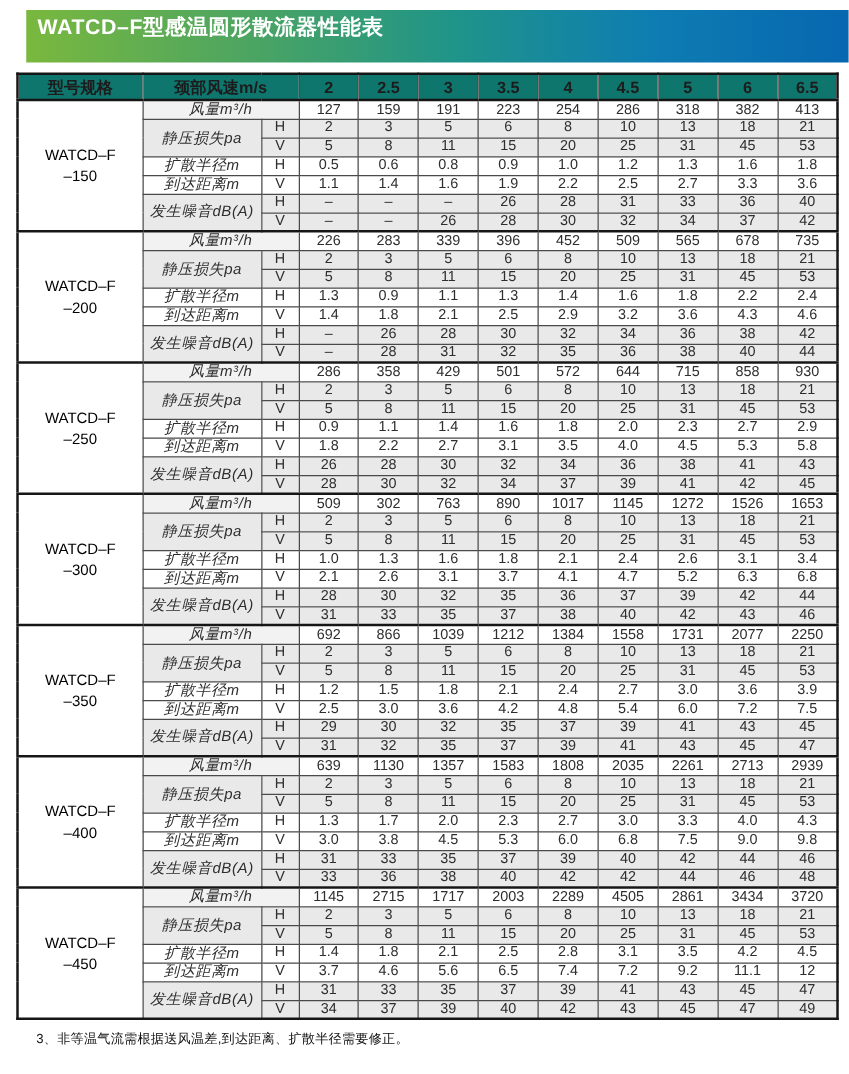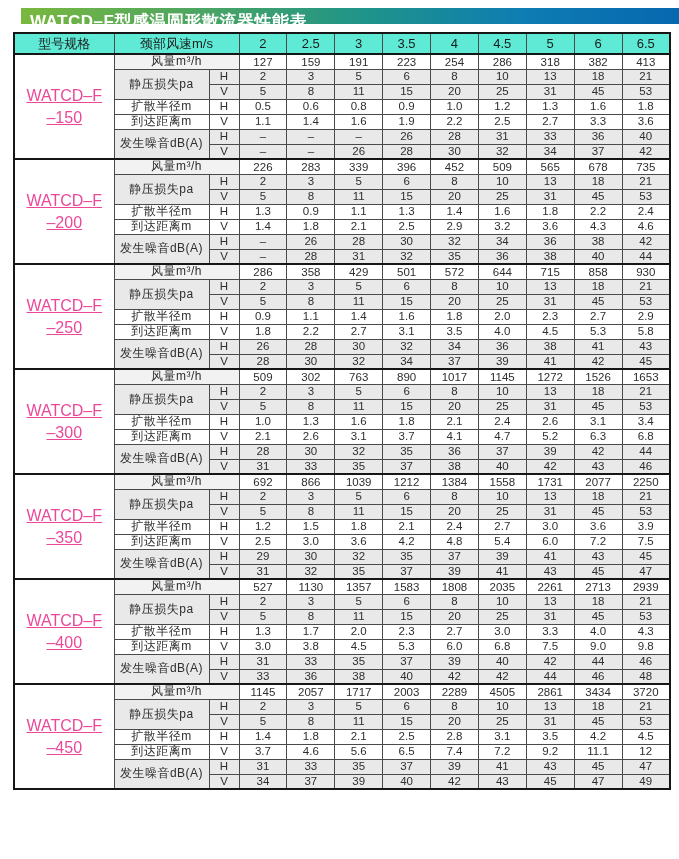--- a/index.html
+++ b/index.html
@@ -2,45 +2,45 @@
 <html><head>
 <meta charset="utf-8">
 <style>
   * { box-sizing: border-box; }
   html,body { margin:0; padding:0; }
   body {
     width:679px; height:859px; background:#ffffff;
     font-family:"Liberation Sans","DejaVu Sans",sans-serif; color:#222;
   }
   .title-bar {
-    margin:8px 0 0 21px; height:16px;
+    margin:8px 0 0 21px; height:42px;
     background:linear-gradient(90deg,#7ab83e 0%,#4aa463 28%,#1f9489 52%,#0e7db2 76%,#0767b0 100%);
     color:#fff; font-weight:bold; font-size:17px; line-height:28px;
     padding-left:9px; letter-spacing:0.5px;
   }
   table.perf {
     border-collapse:collapse; table-layout:fixed;
     width:658px; margin:8px 0 0 13px;
     border:2px solid #161616;
   }
   td {
     border:1px solid #4a4a4a;
     text-align:center; vertical-align:middle;
     padding:0 1px; height:15px; font-size:11.5px; color:#2e2e2e;
     overflow:hidden; white-space:nowrap; line-height:1.05;
   }
-  thead td { height:21px; font-size:13px; font-weight:normal; color:#1c1c1c; background:#5eead4; }
+  thead td { height:21px; font-size:13px; font-weight:bold; color:#1c1c1c; background:#0f766e; }
   tr.section-start td { border-top:2px solid #161616; }
   tr.group-start td { border-top:1px solid #4a4a4a; }
   tr.sub td { border-top:1px solid #b9b9b9; }
   tr.row-gray td { background:#e9e9e9; }
   tr.row-white td { background:#ffffff; }
-  td.model-cell { background:#ffffff !important; font-size:16px; color:#ec4899;text-decoration:underline; }
+  td.model-cell { background:#ffffff !important; font-size:12px; color:#000000; }
   td.model-cell .ml { line-height:1.35; }
-  td.param-label { font-size:12px; letter-spacing:0.5px; }
+  td.param-label { font-size:12px; letter-spacing:0.5px;font-style:italic; }
   td.airflow-label { background:#f2f2f2 !important; }
   td.hv-label { border-left:1px solid #8a8a8a; }
   .notes {
     margin:7px 0 0 8px; font-size:10.5px; line-height:1.6; color:#111;
     letter-spacing:0.2px;
   }
   .notes .indent { margin-left:21px; }
 </style>
 </head>
 <body>
@@ -538,21 +538,21 @@
         <td>43</td>
         <td>45</td>
         <td>47</td>
       </tr>
       <tr class="section-start row-white">
         <td class="model-cell" rowspan="7">
           <div class="ml">WATCD–F</div>
           <div class="ml">–400</div>
         </td>
         <td class="param-label airflow-label" colspan="2">风量m³/h</td>
-        <td>527</td>
+        <td>639</td>
         <td>1130</td>
         <td>1357</td>
         <td>1583</td>
         <td>1808</td>
         <td>2035</td>
         <td>2261</td>
         <td>2713</td>
         <td>2939</td>
       </tr>
       <tr class="group-start row-gray">
@@ -631,21 +631,21 @@
         <td>46</td>
         <td>48</td>
       </tr>
       <tr class="section-start row-white">
         <td class="model-cell" rowspan="7">
           <div class="ml">WATCD–F</div>
           <div class="ml">–450</div>
         </td>
         <td class="param-label airflow-label" colspan="2">风量m³/h</td>
         <td>1145</td>
-        <td>2057</td>
+        <td>2715</td>
         <td>1717</td>
         <td>2003</td>
         <td>2289</td>
         <td>4505</td>
         <td>2861</td>
         <td>3434</td>
         <td>3720</td>
       </tr>
       <tr class="group-start row-gray">
         <td class="param-label" rowspan="2">静压损失pa</td>
@@ -720,13 +720,14 @@
         <td>42</td>
         <td>43</td>
         <td>45</td>
         <td>47</td>
         <td>49</td>
       </tr>
     </tbody>
 </table>
 
 <div class="notes">
+  <div class="indent">3、非等温气流需根据送风温差,到达距离、扩散半径需要修正。</div>
 </div>
 
 </body></html>

